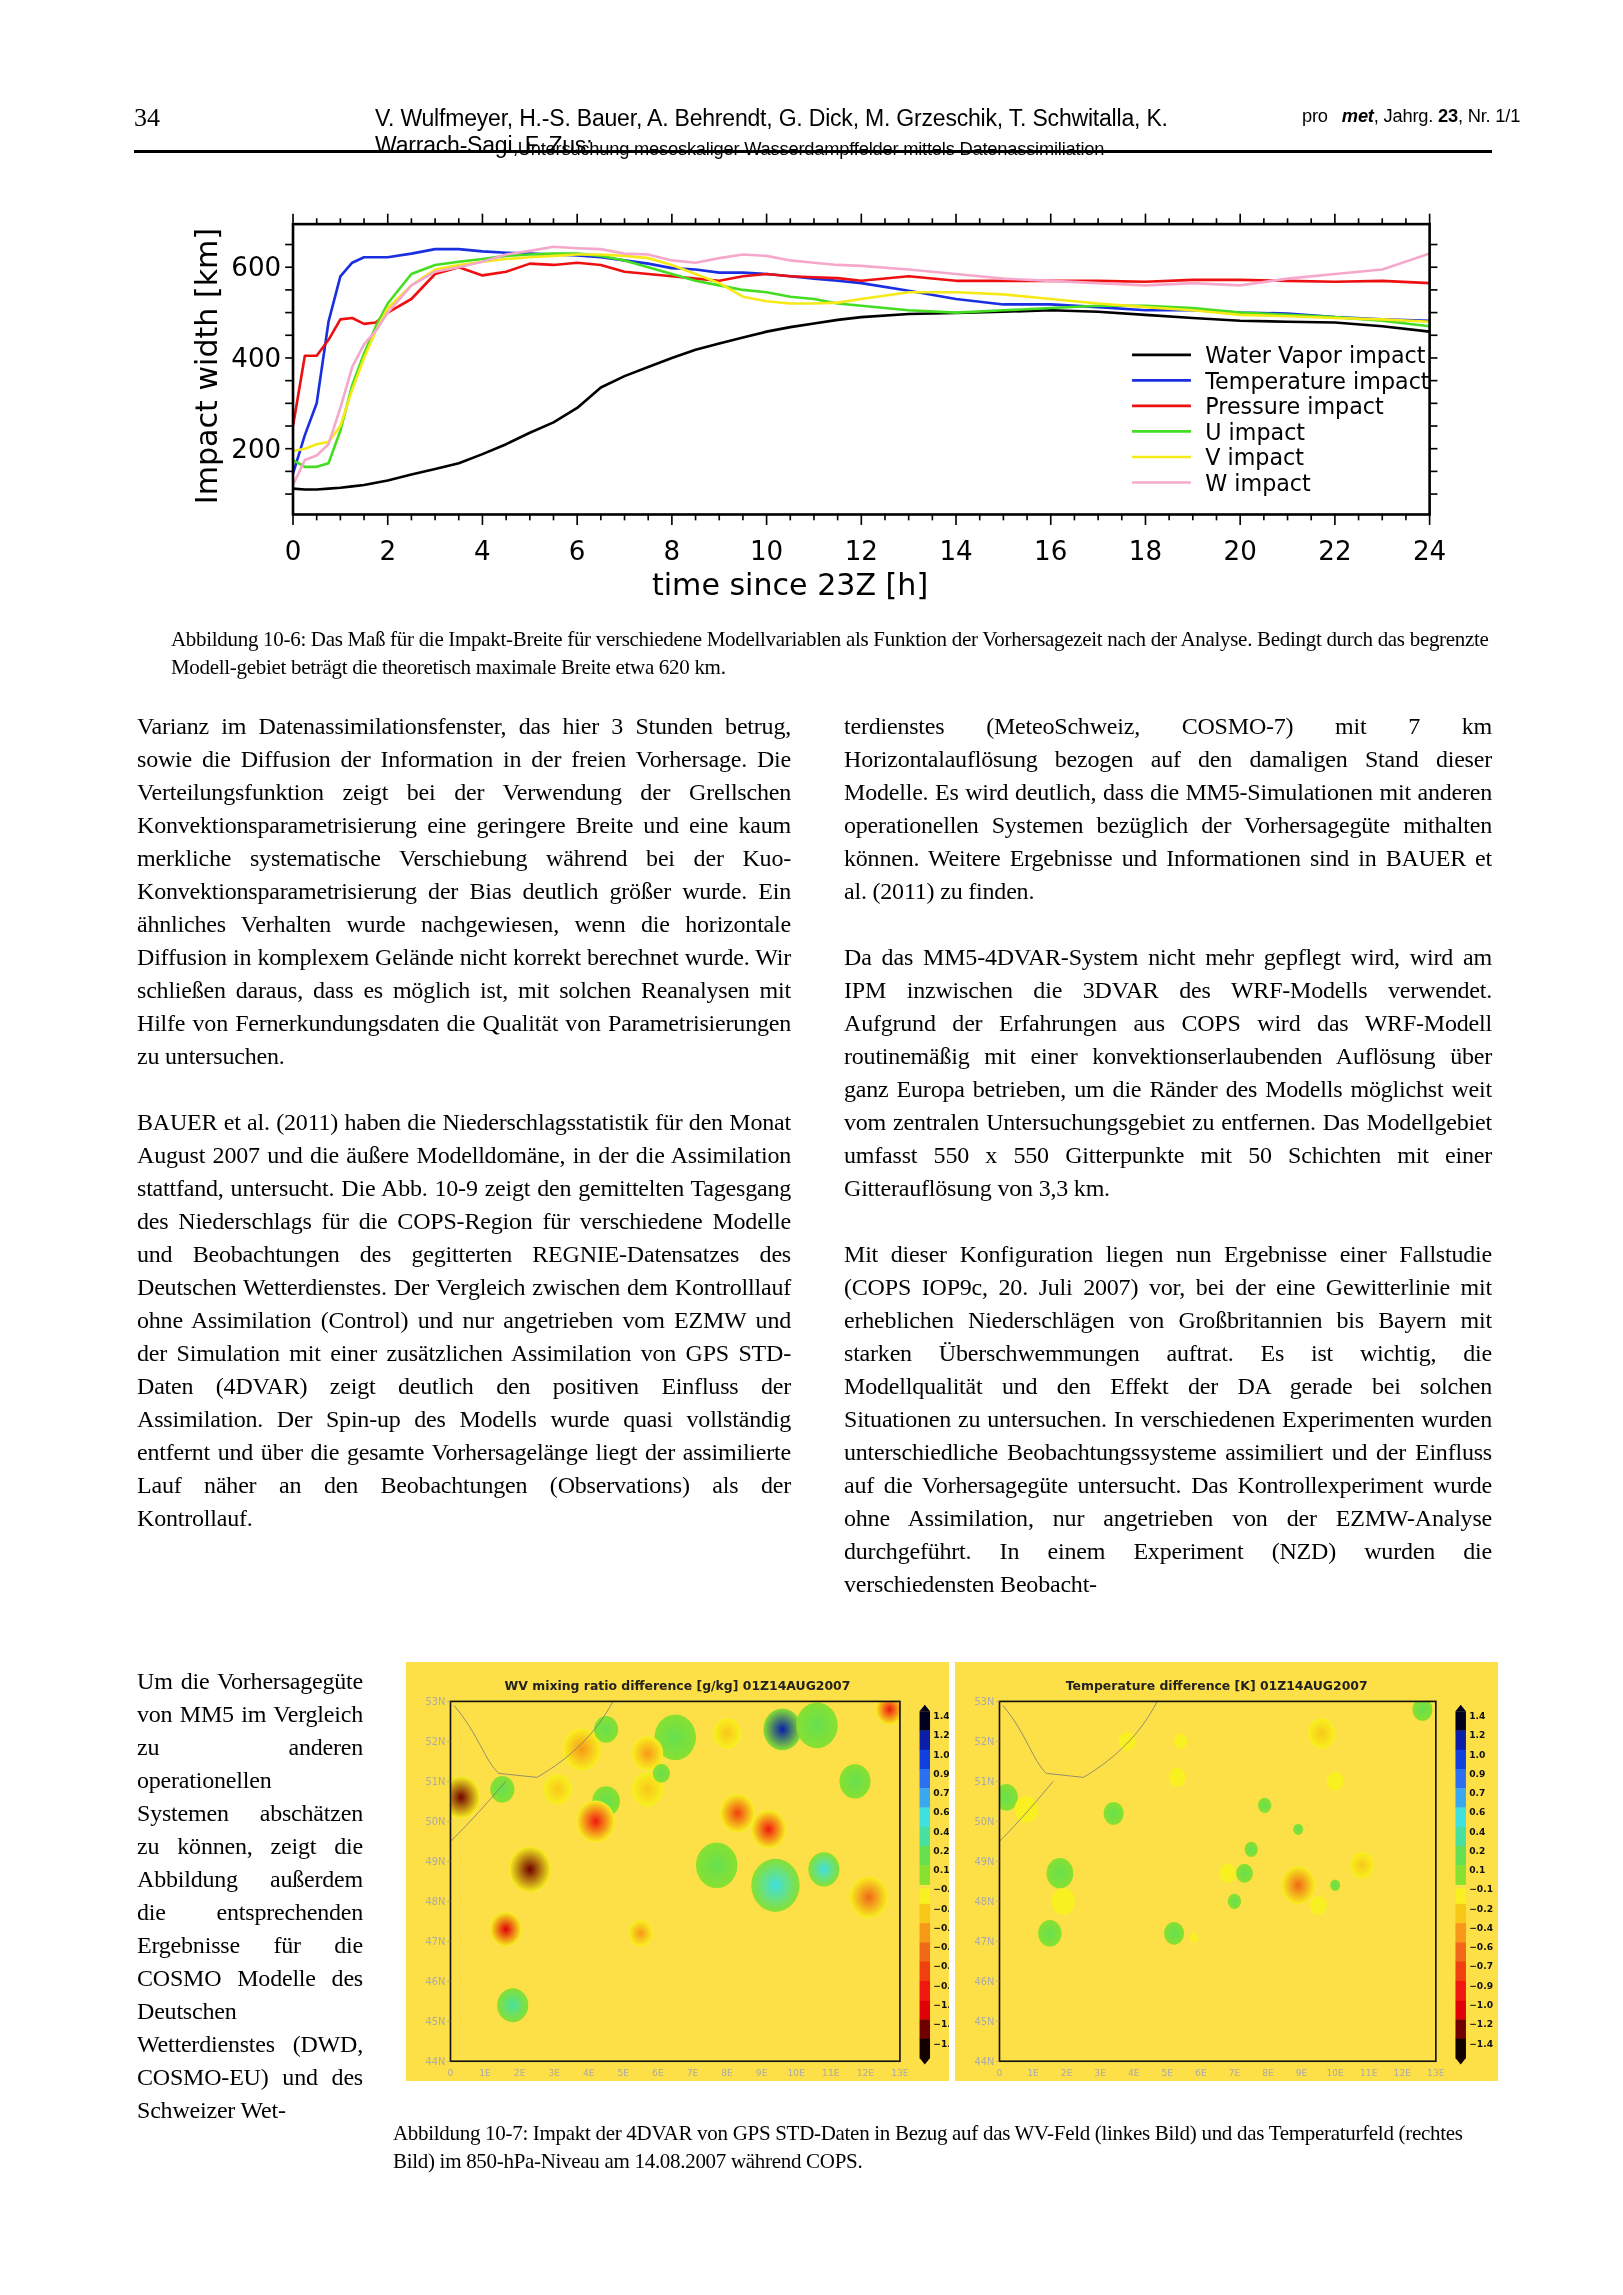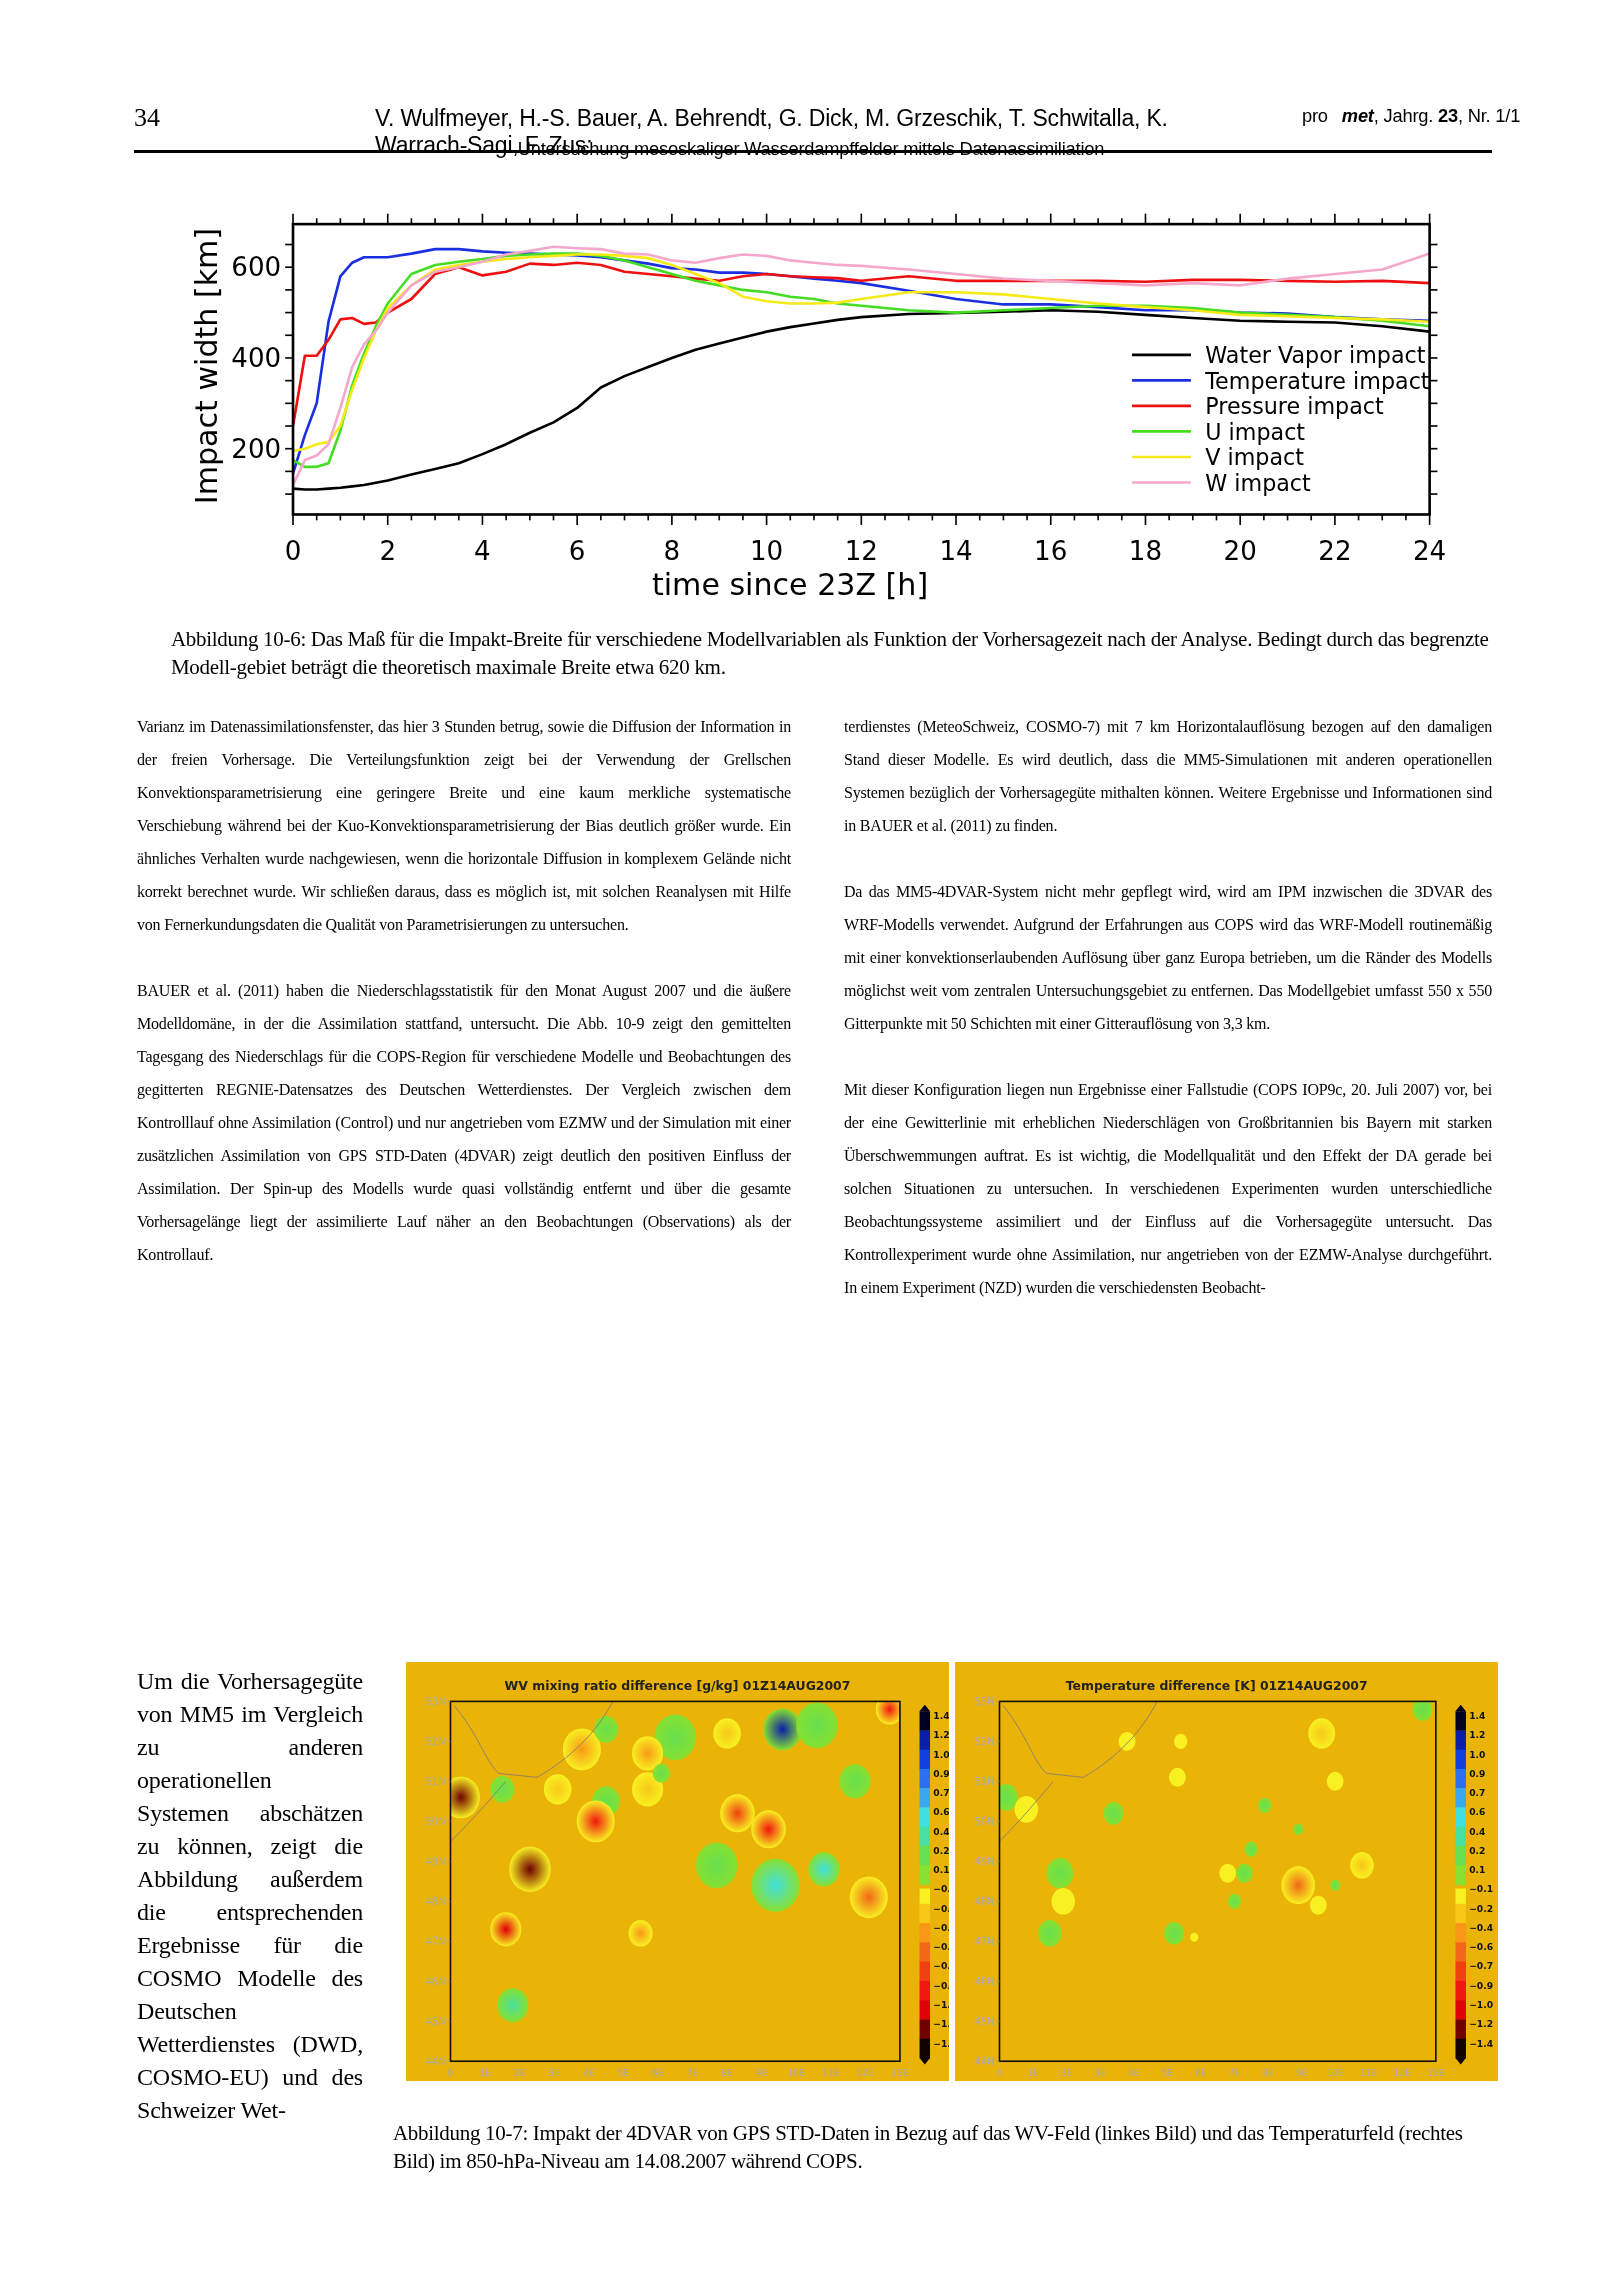--- a/index.html
+++ b/index.html
@@ -12,27 +12,27 @@
   .hdr-journal b.it { font-style:italic;margin-left:14px; }
   .hdr-rule { left:134px; top:150px; width:1358px; height:3.3px; background:#000; }
 
   #chart1 { left:164px; top:196px; width:1341px; height:412px; }
   #chart1 text { font-family:"DejaVu Sans", sans-serif; }
 
   .caption { font-family:"Liberation Serif", serif; font-size:21px; line-height:27.5px; letter-spacing:-0.3px; }
   .cap1 { left:171px; top:618px; width:1322px;margin-top:8px; }
   .cap2 { left:393px; top:2120px; width:1112px; }
 
-  .col { font-family:"Liberation Serif", serif; font-size:16px; line-height:33px; text-align:justify; letter-spacing:-0.2px; }
+  .col { font-family:"Liberation Serif", serif; font-size:24px; line-height:33px; text-align:justify; letter-spacing:-0.2px; }
   .col p { margin:0 0 33px 0; }
   .col-left { left:137px; top:710px; width:654px; }
   .col-right { left:844px; top:710px; width:648px; }
   .col-narrow { left:137px; top:1665px; width:226px; font-size:24px; line-height:33px; }
 
-  .map { background:#eab308; }
+  .map { background:#fde047; }
   .map svg text { font-family:"DejaVu Sans", sans-serif; }
 </style>
 </head>
 <body>
 
 <div class="abs hdr-num">34</div>
 <div class="abs hdr-authors">V. Wulfmeyer, H.-S. Bauer, A. Behrendt, G. Dick, M. Grzeschik, T. Schwitalla, K. Warrach-Sagi, F. Zus:</div>
 <div class="abs hdr-title">Untersuchung mesoskaliger Wasserdampffelder mittels Datenassimiliation</div>
 <div class="abs hdr-journal"><span>pro</span><b class="it">met</b><span>, Jahrg. </span><b>23</b><span>, Nr. 1/1</span></div>
 <div class="abs hdr-rule"></div>

